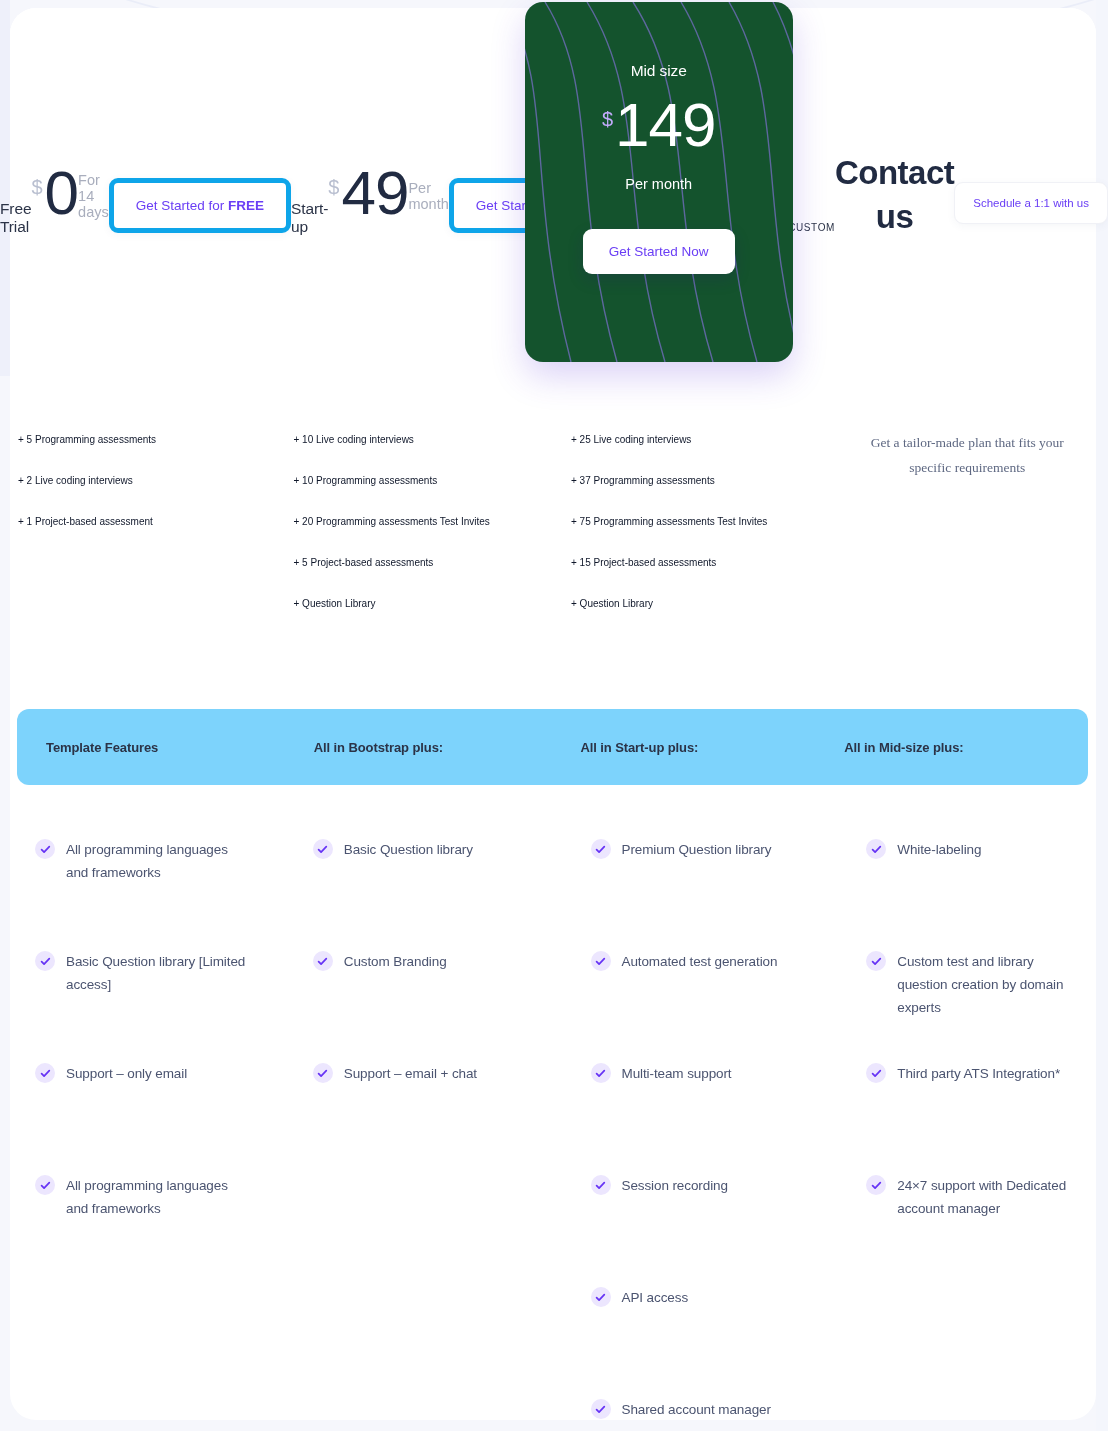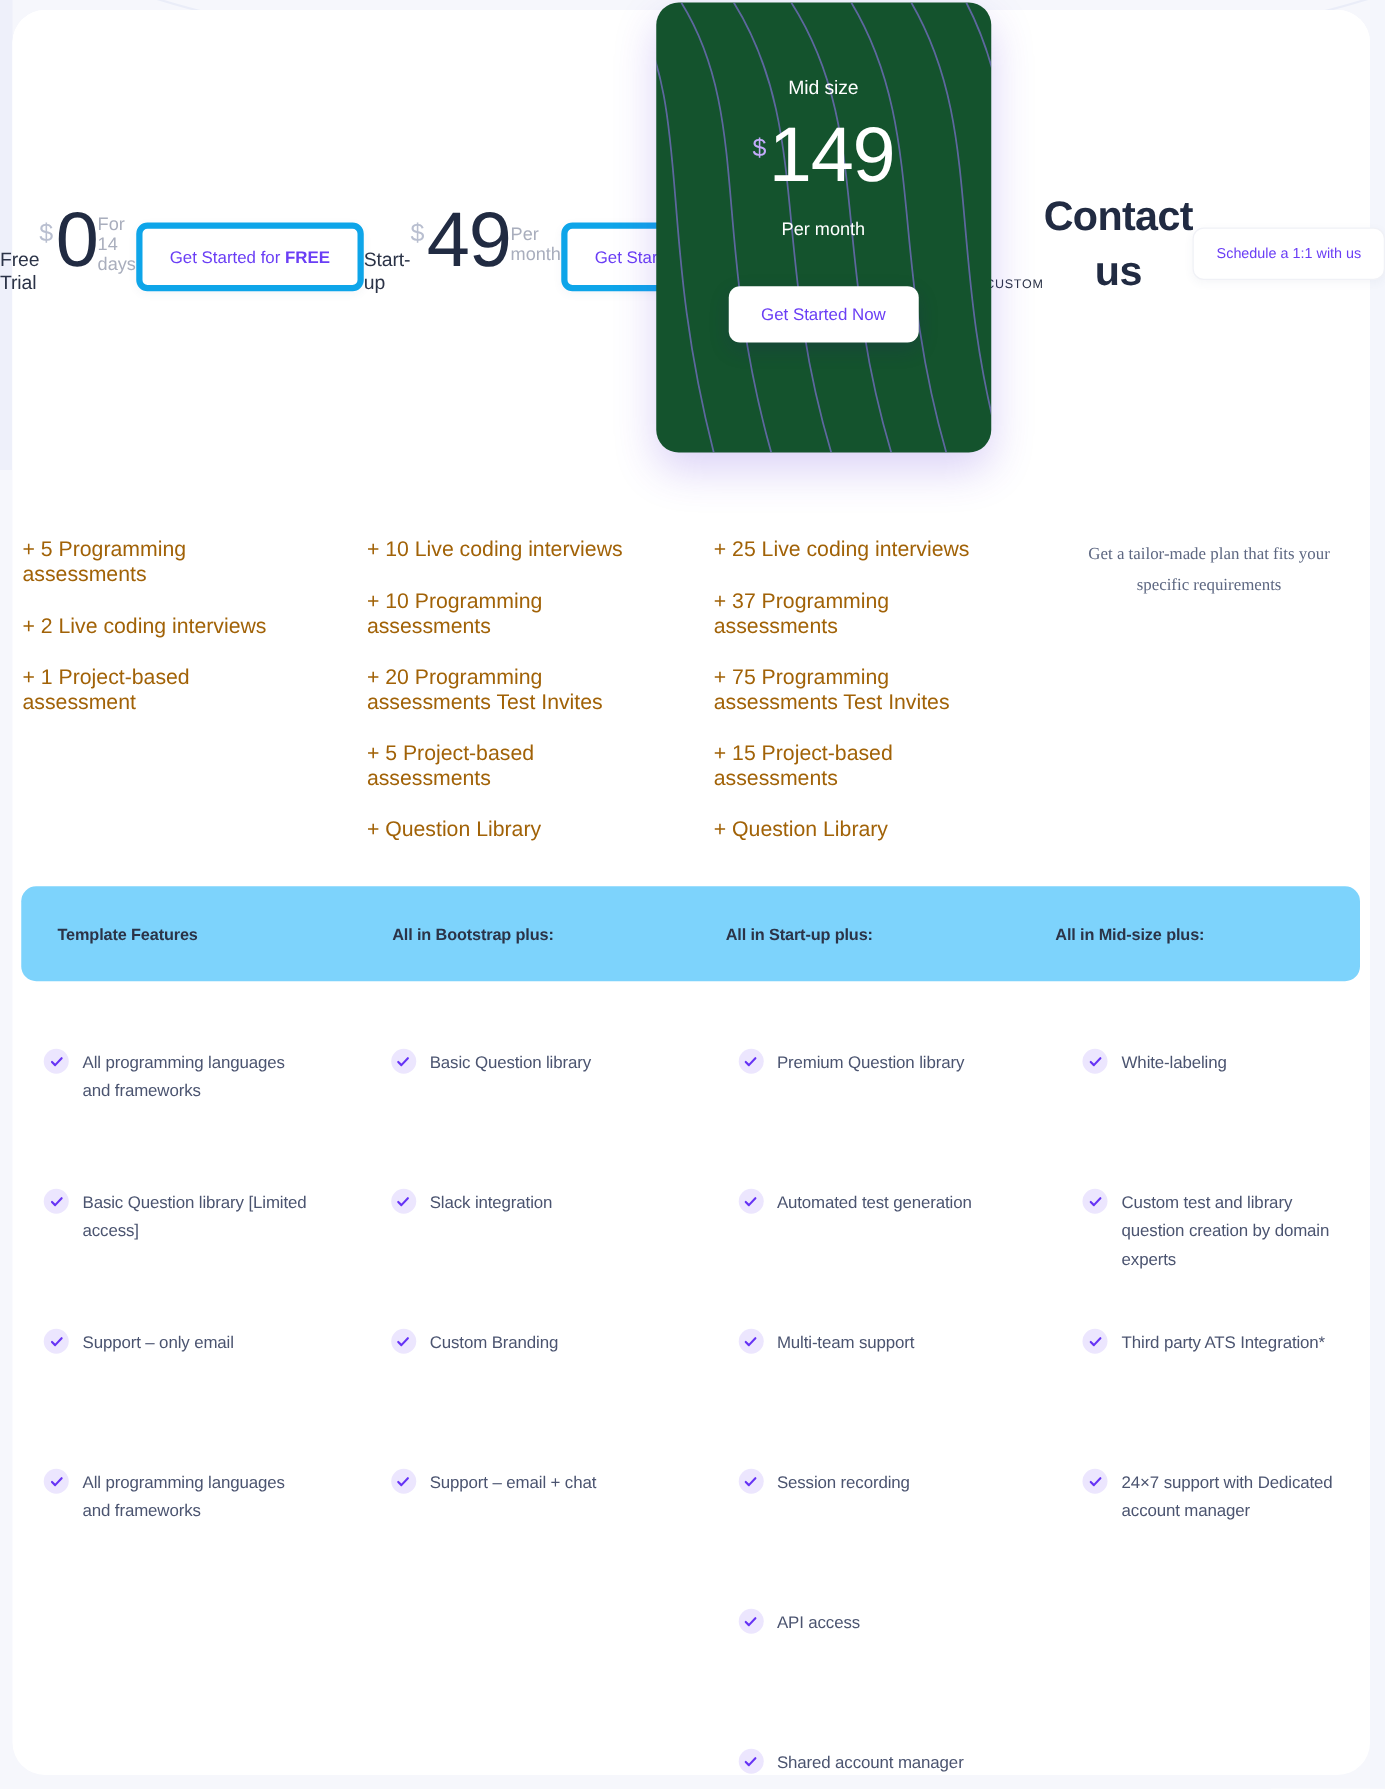--- a/index.html
+++ b/index.html
@@ -218,23 +218,23 @@
   }
   .quota-col {
     flex: 1 1 0;
     padding-right: 46px;
   }
   .quota-col:nth-child(1) { padding-left: 18px; }
   .quota-col:nth-child(2) { padding-left: 8px; }
   .quota-col:nth-child(3) { padding-left: 10px; }
   .quota-col:nth-child(4) { padding-left: 18px; padding-right: 30px; }
   .quota-item {
-    font-size: 17px;
+    font-size: 10px;
     line-height: 20px;
-    color: #a16207;
+    color: #0f172a;
     margin-bottom: 21px;
   }
   .quota-note {
     font-size: 13.5px;
     line-height: 25px;
     color: #5e6882;
     text-align: center;
     font-family: Liberation Serif, serif;
   }
 
@@ -444,28 +444,20 @@
           </svg>
         </span>
       <span class="feature-label">Basic Question library</span>
     </div>
     <div class="feature">
       <span class="check">
           <svg width="11" height="11" viewBox="0 0 11 11">
             <path d="M1.6 5.6 L4.1 8.1 L9.3 2.6" fill="none" stroke="#6633f5" stroke-width="1.7" stroke-linecap="round" stroke-linejoin="round"></path>
           </svg>
         </span>
-      <span class="feature-label">Slack integration</span>
-    </div>
-    <div class="feature">
-      <span class="check">
-          <svg width="11" height="11" viewBox="0 0 11 11">
-            <path d="M1.6 5.6 L4.1 8.1 L9.3 2.6" fill="none" stroke="#6633f5" stroke-width="1.7" stroke-linecap="round" stroke-linejoin="round"></path>
-          </svg>
-        </span>
       <span class="feature-label">Custom Branding</span>
     </div>
     <div class="feature">
       <span class="check">
           <svg width="11" height="11" viewBox="0 0 11 11">
             <path d="M1.6 5.6 L4.1 8.1 L9.3 2.6" fill="none" stroke="#6633f5" stroke-width="1.7" stroke-linecap="round" stroke-linejoin="round"></path>
           </svg>
         </span>
       <span class="feature-label">Support – email + chat</span>
     </div>

